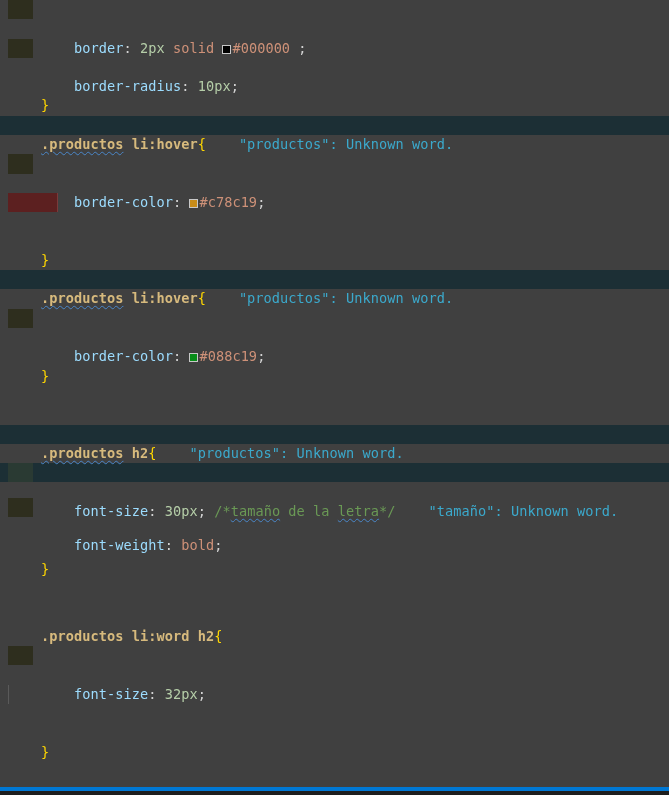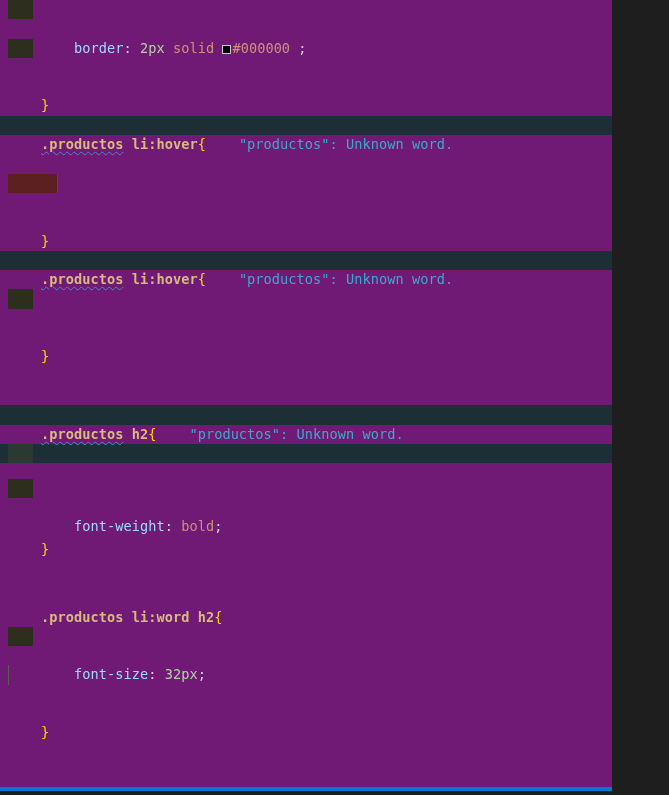--- a/index.html
+++ b/index.html
@@ -8,23 +8,23 @@
     background: #1e1e1e;
   }
   body {
     width: 669px; height: 795px;
     overflow: hidden;
     font-family: "DejaVu Sans Mono", "Liberation Mono", monospace;
   }
 
   #editor {
     position: relative;
-    width: 612px;
+    width: 669px;
     height: 791px;
-    background: #701a75;
+    background: #404040;
     overflow: hidden;
   }
 
   .line {
     position: relative;
     height: 19.3px;
     line-height: 19.3px;
     font-size: 13.6px;
     white-space: pre;
     color: #d4d4d4;
@@ -112,60 +112,67 @@
 
 <div id="editor">
 
   <div class="line" style="top:0">
     <span class="ind"></span>
     <span class="txt">    <span class="prop">border</span><span class="punc">: </span><span class="num">2px</span> <span class="kw">solid</span> <span class="swatch" style="background:#000000"></span><span class="kw">#000000</span><span class="punc"> ;</span></span>
   </div>
 
   <div class="line" style="top:19.3px">
     <span class="ind"></span>
+    <span class="txt">    <span class="prop">border-radius</span><span class="punc">: </span><span class="num">10px</span><span class="punc">;</span></span>
   </div>
 
   <div class="line" style="top:38.6px">
     <span class="txt"><span class="brace">}</span></span>
   </div>
 
   <div class="line hl" style="top:57.9px">
     <span class="txt"><span class="sel sq">.productos</span><span class="sel"> li:hover</span><span class="brace">{</span>    <span class="hint">"productos": Unknown word.</span></span>
   </div>
 
+  <div class="line" style="top:77.2px">
+    <span class="ind"></span>
+    <span class="txt">    <span class="prop">border-color</span><span class="punc">: </span><span class="swatch" style="background:#c78c19"></span><span class="kw">#c78c19</span><span class="punc">;</span></span>
+  </div>
 
   <div class="line" style="top:96.5px">
     <span class="ind red"></span>
     <span class="txt"></span>
   </div>
 
   <div class="line" style="top:115.8px">
     <span class="txt"><span class="brace">}</span></span>
   </div>
 
   <div class="line hl" style="top:135.1px">
     <span class="txt"><span class="sel sq">.productos</span><span class="sel"> li:hover</span><span class="brace">{</span>    <span class="hint">"productos": Unknown word.</span></span>
   </div>
 
   <div class="line" style="top:154.4px">
     <span class="ind"></span>
+    <span class="txt">    <span class="prop">border-color</span><span class="punc">: </span><span class="swatch" style="background:#088c19"></span><span class="kw">#088c19</span><span class="punc">;</span></span>
   </div>
 
   <div class="line" style="top:173.7px">
     <span class="txt"><span class="brace">}</span></span>
   </div>
 
   <div class="line" style="top:193px"></div>
 
   <div class="line hl" style="top:212.3px">
     <span class="txt"><span class="sel sq">.productos</span><span class="sel"> h2</span><span class="brace">{</span>    <span class="hint">"productos": Unknown word.</span></span>
   </div>
 
   <div class="line hl" style="top:231.6px">
     <span class="ind" style="background:#2a3a33"></span>
+    <span class="txt">    <span class="prop">font-size</span><span class="punc">: </span><span class="num">30px</span><span class="punc">; </span><span class="cmt">/*</span><span class="cmt sqg">tamaño</span><span class="cmt"> de la </span><span class="cmt sqg">letra</span><span class="cmt">*/</span>    <span class="hint">"tamaño": Unknown word.</span></span>
   </div>
 
   <div class="line" style="top:247px">
     <span class="ind"></span>
     <span class="txt">    <span class="prop">font-weight</span><span class="punc">: </span><span class="kw">bold</span><span class="punc">;</span></span>
   </div>
 
   <div class="line" style="top:270.2px">
     <span class="txt"><span class="brace">}</span></span>
   </div>

